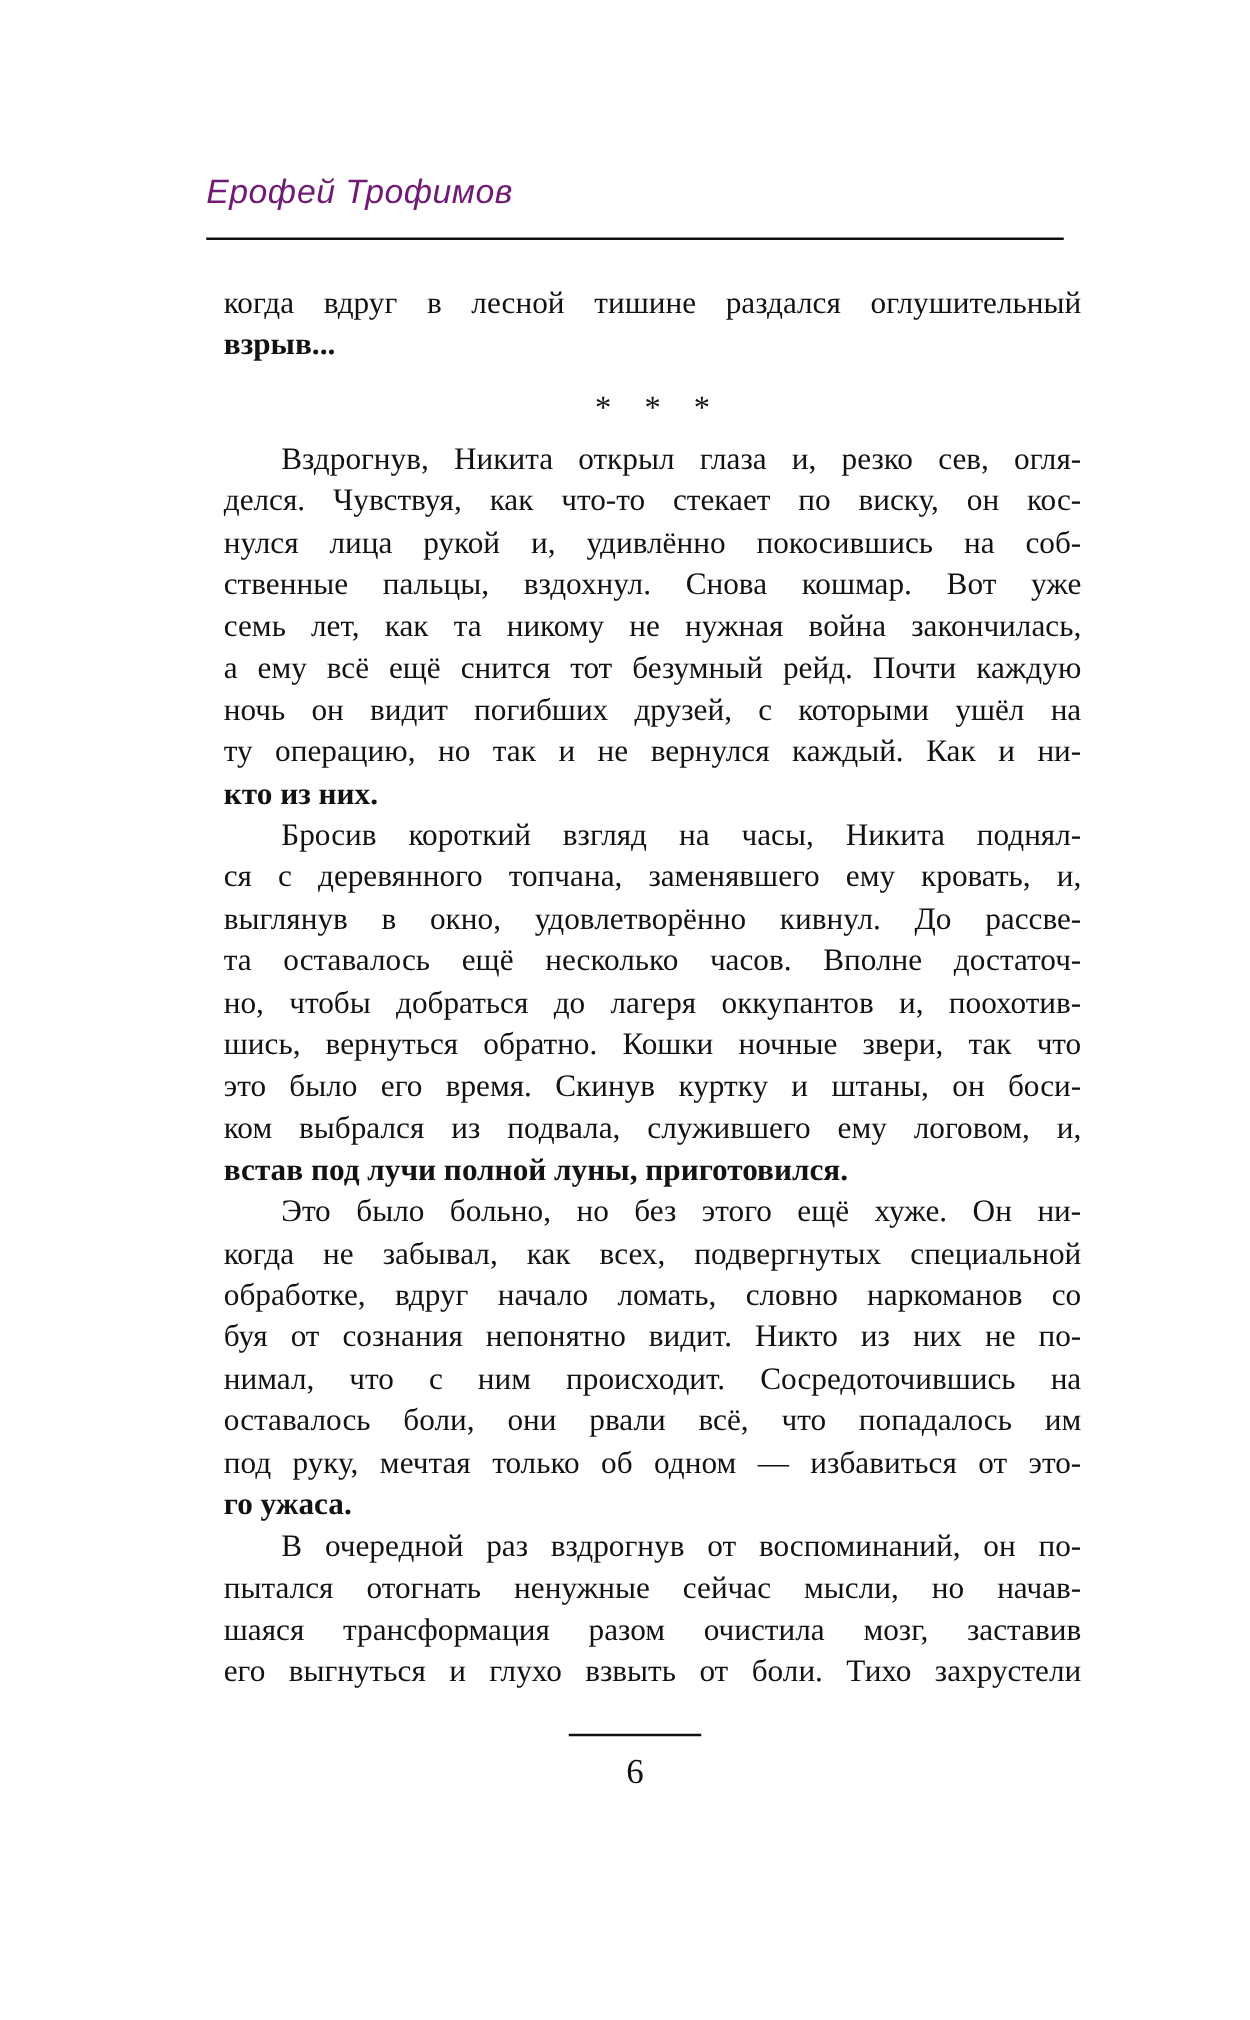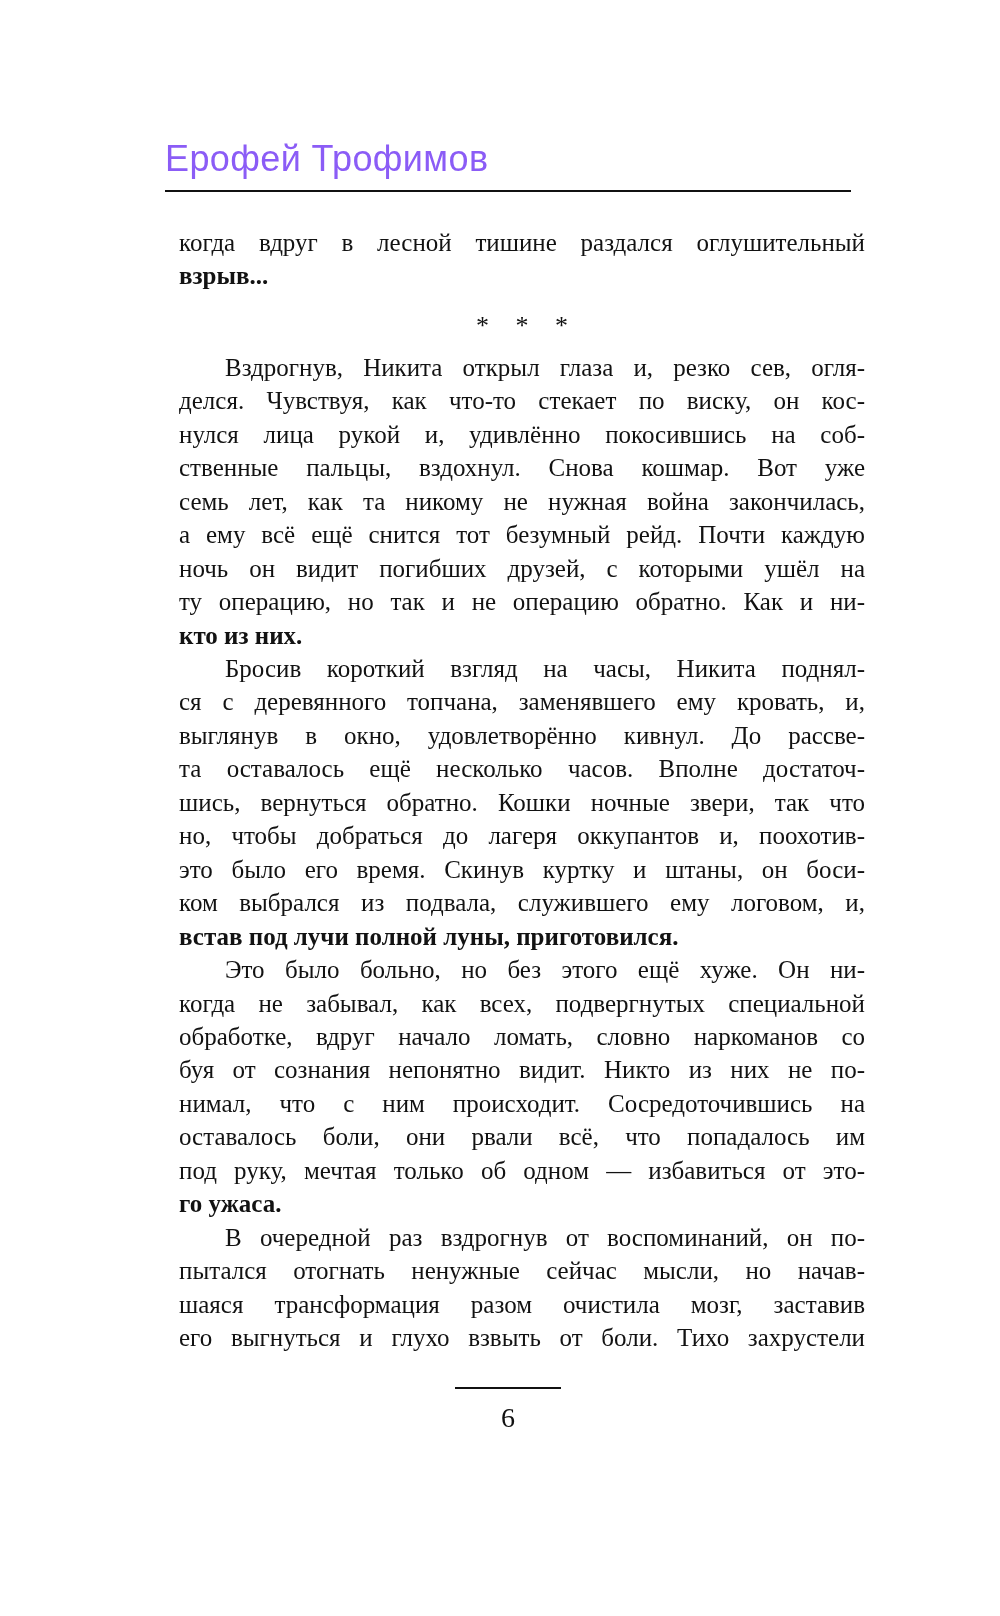--- a/index.html
+++ b/index.html
@@ -11,23 +11,24 @@
     font-family: "Liberation Serif", serif;
     color: #121212;
     overflow: hidden;
   }
   .running-head {
     position: absolute;
     top: 138px;
     left: 165px;
     width: 686px;
     font-family: "Liberation Sans", sans-serif;
-    font-size: 36px;
+    font-style: italic;
+    font-size: 27px;
     letter-spacing: 0.4px;
-    color: #8b5cf6;
+    color: #701a75;
   }
   .head-rule {
     position: absolute;
     top: 190px;
     left: 165px;
     width: 686px;
     height: 2px;
     background: #111111;
   }
   .text-body {
@@ -84,30 +85,30 @@
     </div>
     <div class="separator">* * *</div>
     <div class="paragraph">
       <div class="line indent">Вздрогнув, Никита открыл глаза и, резко сев, огля-</div>
       <div class="line">делся. Чувствуя, как что-то стекает по виску, он кос-</div>
       <div class="line">нулся лица рукой и, удивлённо покосившись на соб-</div>
       <div class="line">ственные пальцы, вздохнул. Снова кошмар. Вот уже</div>
       <div class="line">семь лет, как та никому не нужная война закончилась,</div>
       <div class="line">а ему всё ещё снится тот безумный рейд. Почти каждую</div>
       <div class="line">ночь он видит погибших друзей, с которыми ушёл на</div>
-      <div class="line">ту операцию, но так и не операцию обратно. Как и ни-</div>
+      <div class="line">ту операцию, но так и не вернулся каждый. Как и ни-</div>
       <div class="line lastline">кто из них.</div>
     </div>
     <div class="paragraph">
       <div class="line indent">Бросив короткий взгляд на часы, Никита поднял-</div>
       <div class="line">ся с деревянного топчана, заменявшего ему кровать, и,</div>
       <div class="line">выглянув в окно, удовлетворённо кивнул. До рассве-</div>
       <div class="line">та оставалось ещё несколько часов. Вполне достаточ-</div>
+      <div class="line">но, чтобы добраться до лагеря оккупантов и, поохотив-</div>
       <div class="line">шись, вернуться обратно. Кошки ночные звери, так что</div>
-      <div class="line">но, чтобы добраться до лагеря оккупантов и, поохотив-</div>
       <div class="line">это было его время. Скинув куртку и штаны, он боси-</div>
       <div class="line">ком выбрался из подвала, служившего ему логовом, и,</div>
       <div class="line lastline">встав под лучи полной луны, приготовился.</div>
     </div>
     <div class="paragraph">
       <div class="line indent">Это было больно, но без этого ещё хуже. Он ни-</div>
       <div class="line">когда не забывал, как всех, подвергнутых специальной</div>
       <div class="line">обработке, вдруг начало ломать, словно наркоманов со</div>
       <div class="line">буя от сознания непонятно видит. Никто из них не по-</div>
       <div class="line">нимал, что с ним происходит. Сосредоточившись на</div>

